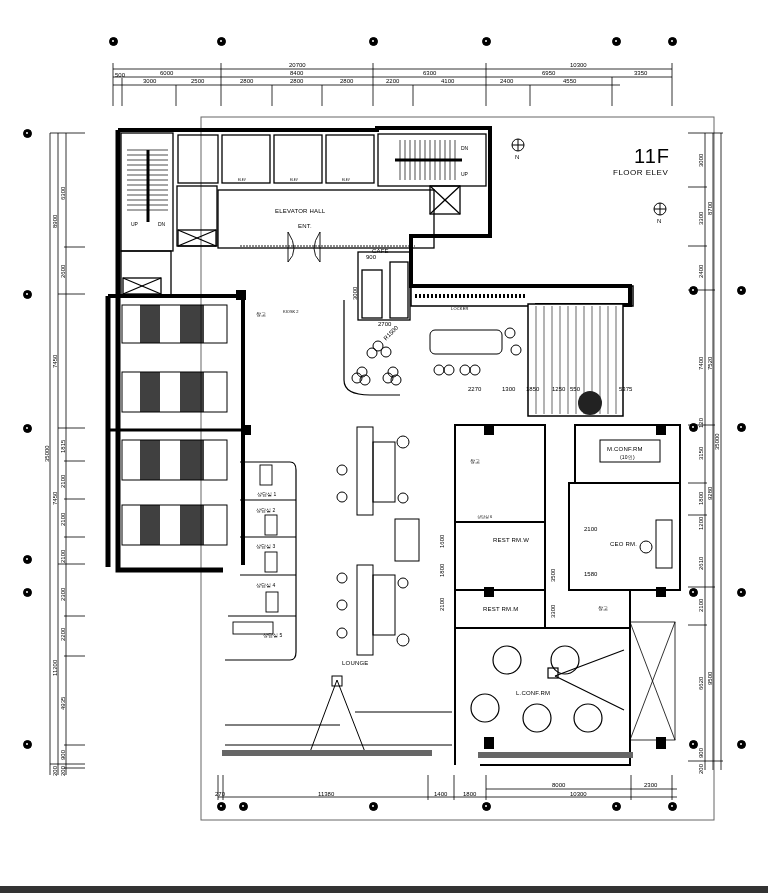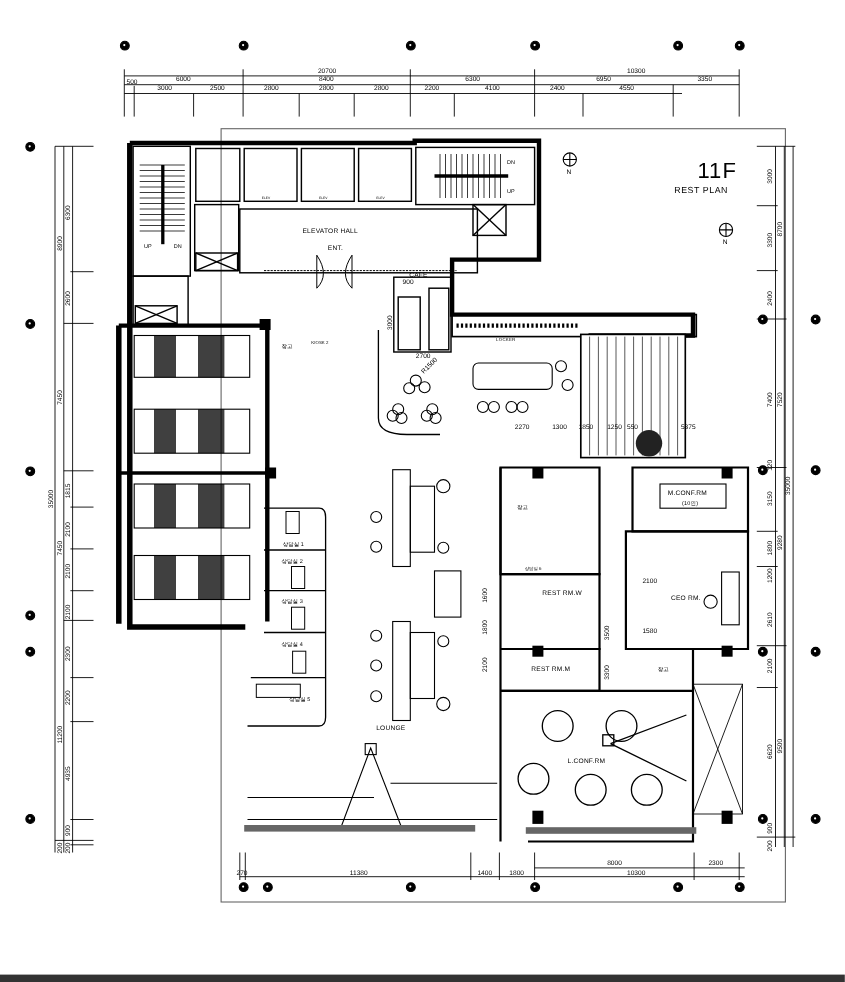--- a/index.html
+++ b/index.html
@@ -440,21 +440,21 @@
 <span class="small-label" style="left:283px;top:309px;font-size:4px;">KIOSK 2</span>
 <span class="small-label" style="left:238px;top:178px;font-size:3px;">ELEV</span>
 <span class="small-label" style="left:290px;top:178px;font-size:3px;">ELEV</span>
 <span class="small-label" style="left:342px;top:178px;font-size:3px;">ELEV</span>
 <span class="small-label" style="left:131px;top:221px;font-size:5px;">UP</span>
 <span class="small-label" style="left:158px;top:221px;font-size:5px;">DN</span>
 <span class="small-label" style="left:461px;top:145px;font-size:5px;">DN</span>
 <span class="small-label" style="left:461px;top:171px;font-size:5px;">UP</span>
 
 <span class="title-big" style="left:634px;top:145px;">11F</span>
-<span class="title-sub" style="left:613px;top:168px;">REST PLAN</span>
+<span class="title-sub" style="left:613px;top:168px;">FLOOR ELEV</span>
 
 <svg class="abs" style="left:510px;top:137px;" width="16" height="16" viewBox="0 0 16 16">
   <circle cx="8" cy="8" r="6" fill="none" stroke="#000" stroke-width="1"></circle>
   <line x1="8" y1="2" x2="8" y2="14" stroke="#000"></line>
     <line x1="2" y1="8" x2="14" y2="8" stroke="#000"></line>
 </svg>
 <span class="small-label" style="left:515px;top:154px;">N</span>
 <svg class="abs" style="left:652px;top:201px;" width="16" height="16" viewBox="0 0 16 16">
   <circle cx="8" cy="8" r="6" fill="none" stroke="#000" stroke-width="1"></circle>
   <line x1="8" y1="2" x2="8" y2="14" stroke="#000"></line>

